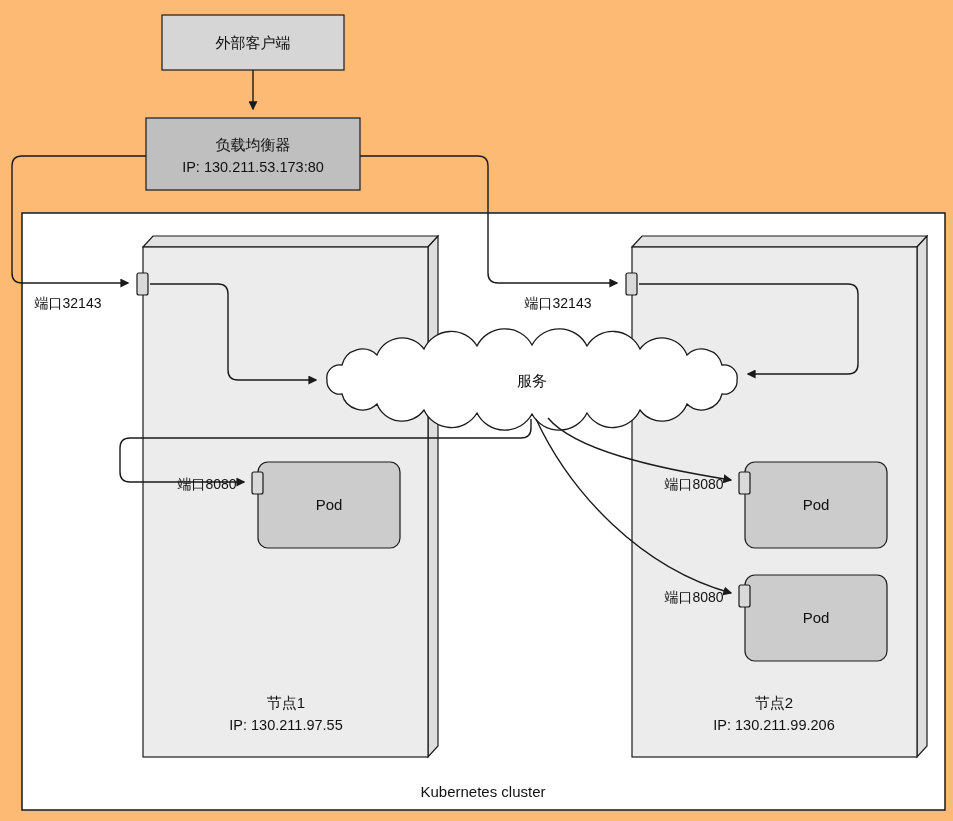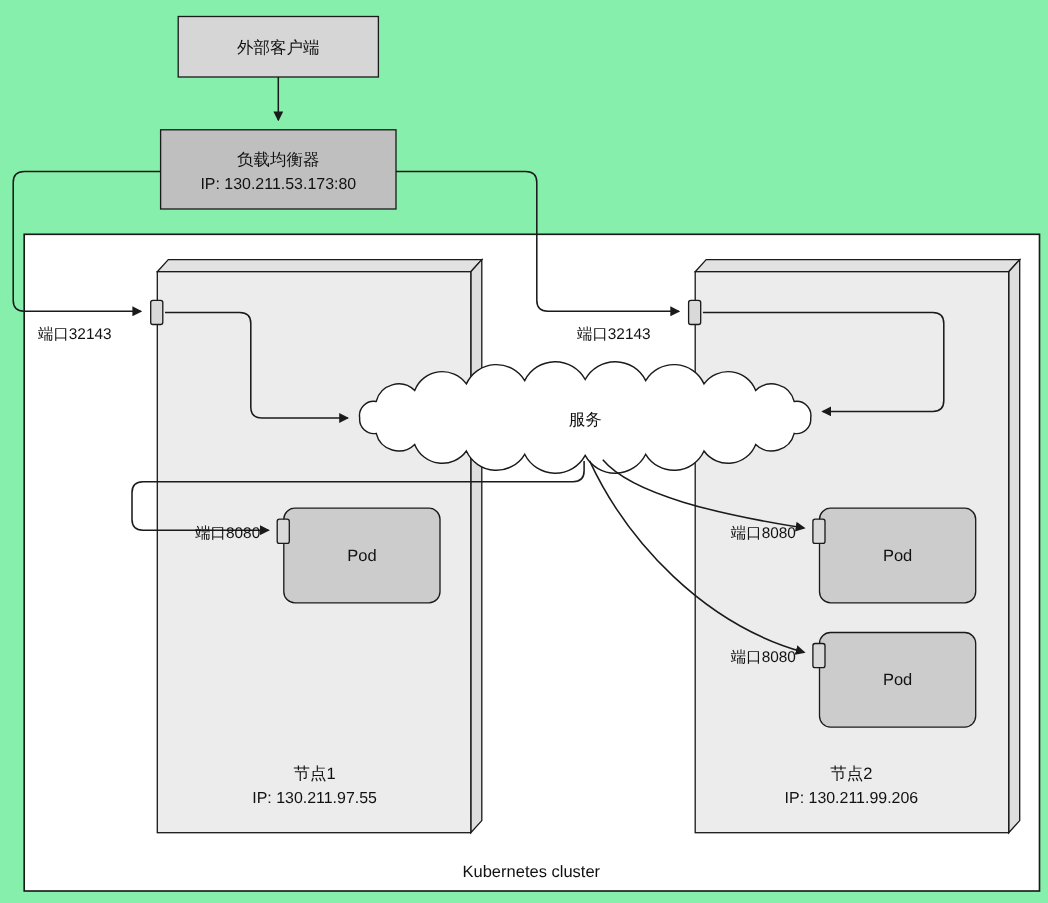--- a/index.html
+++ b/index.html
@@ -5,21 +5,21 @@
   html, body {
     margin: 0;
     padding: 0;
     background: #ffffff;
     font-family: "Liberation Sans", sans-serif;
   }
   .canvas {
     position: relative;
     width: 953px;
     height: 821px;
-    background: #86efac;
+    background: #fdba74;
     overflow: hidden;
   }
   svg { display: block; }
   text {
     font-family: "Liberation Sans", sans-serif;
     fill: #111111;
   }
 </style>
 </head>
 <body>

